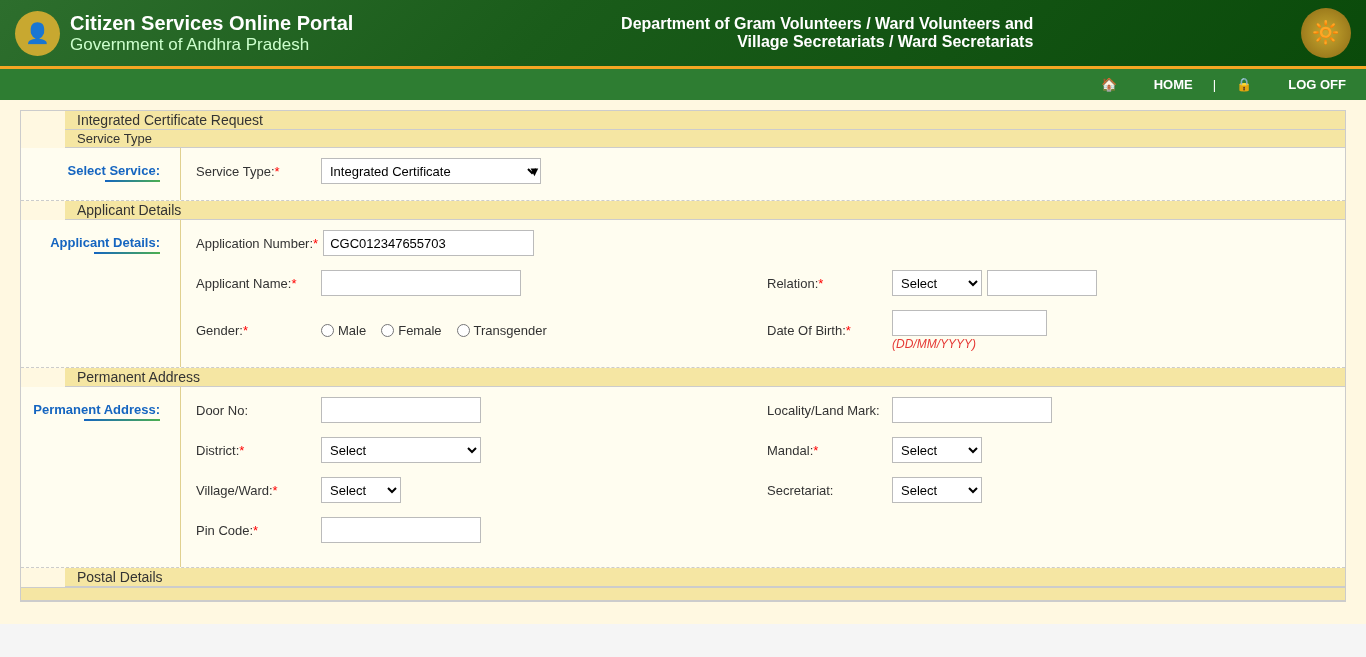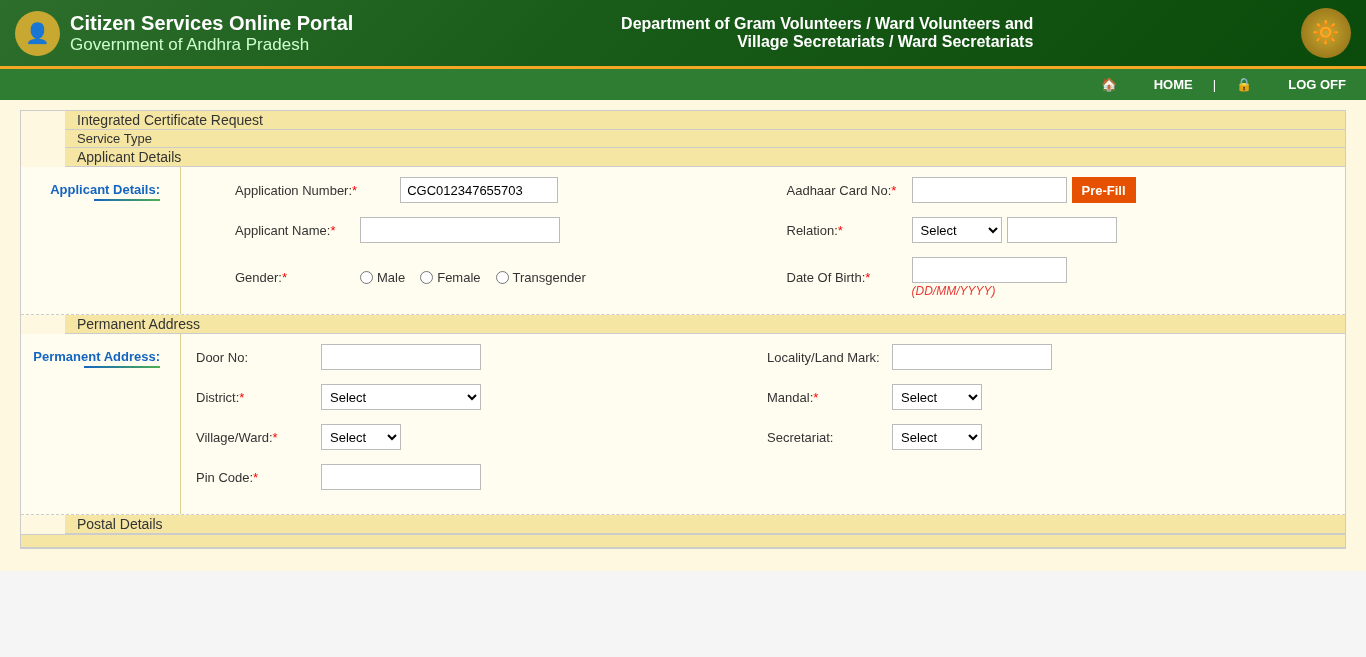--- a/index.html
+++ b/index.html
@@ -232,45 +232,54 @@
 
     <div class="section-wrapper">
       <div class="section-header">
         <span>Integrated Certificate Request</span>
       </div>
 
       <div>
         <div class="section-header" style="background:#f5e6a3; font-size:13px;">
           <span>Service Type</span>
         </div>
+        <div style="display:flex; background:#fffdf0; border-bottom:1px dashed #ccc;">
+          <div class="sidebar-area">
+            <span class="sidebar-label">Select Service:</span>
+          </div>
+          <div class="content-area">
+            <div class="form-field">
+              <label class="field-label">
+                <span>Service Type:</span><span class="req">*</span>
+              </label>
+              <select style="width:220px;">
+                <option>Integrated Certificate</option>
+              </select>
+              <span style="margin-left:-18px; pointer-events:none;">▼</span>
+            </div>
+          </div>
+        </div>
       </div>
 
       <div>
         <div class="section-header">
           <span>Applicant Details</span>
         </div>
-        <div style="display:flex; background:#fffdf0; border-bottom:1px dashed #ccc;gap:39px;">
+        <div style="display:flex; background:#fffdf0; border-bottom:1px dashed #ccc;">
           <div class="sidebar-area">
             <span class="sidebar-label">Applicant Details:</span>
           </div>
           <div class="content-area">
 
             <div style="display:grid; grid-template-columns:1fr 1fr; gap:8px; margin-bottom:8px;">
               <div class="form-field">
                 <label class="field-label">
                   <span>Application Number:</span><span class="req">*</span>
                 </label>
-                <input type="text" class="input-md" value="CGC012347655703" style="width: 158px; margin-left: 38px;">
-              </div>
-              <div class="form-field">
-                <label class="field-label">
-                  <span>Aadhaar Card No:</span><span class="req">*</span>
-                </label>
-                <input type="text" style="width: 155px;">
-                <button class="prefill-btn">Pre-Fill</button>
+                <input type="text" class="input-md" value="CGC012347655703" style="width: 211px;">
               </div>
             </div>
 
             <div style="display:grid; grid-template-columns:1fr 1fr; gap:8px; margin-bottom:8px;">
               <div class="form-field">
                 <label class="field-label">
                   <span>Applicant Name:</span><span class="req">*</span>
                 </label>
                 <input type="text" style="width: 200px;">
               </div>

